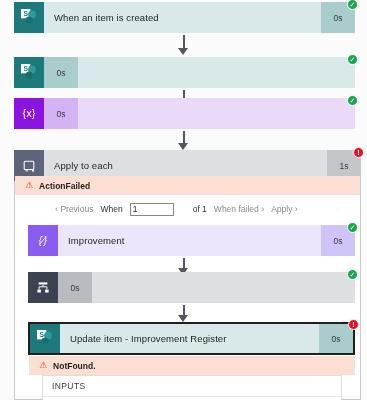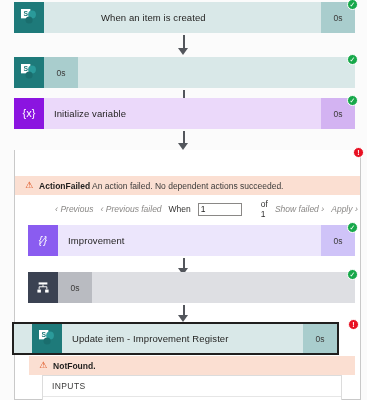--- a/index.html
+++ b/index.html
@@ -127,21 +127,21 @@
   .errbar .msg{margin-left:2px;}
 
   
   .pager{
     position:absolute;
     left:55px;top:200px;width:300px;height:18px;
     display:flex;align-items:center;
     font-size:8.5px;color:#8a8886;
     gap:7px;
   }
-  .pager .lnk{white-space:nowrap;cursor:default;font-style:italic;}
+  .pager .lnk{white-space:nowrap;cursor:default;}
   .pager .chev{font-size:9px;}
   .pager .lbl{color:#323130;}
   .pager input{
     width:44px;height:13px;
     border:1px solid #8a8886;
     font-size:8.5px;
     padding:0 2px;
     box-sizing:border-box;
     font-family:"Liberation Sans",sans-serif;
     color:#201f1e;
@@ -163,21 +163,21 @@
     font-size:8.5px;color:#3b3a39;
     letter-spacing:.4px;
     border-bottom:1px solid #e6e6e6;
   }
 </style>
 </head>
 <body>
 
 <div class="canvas">
 
-  <div class="card sp" style="left:14px;top:2px;width:341px;gap:47px;">
+  <div class="card sp" style="left:14px;top:2px;width:341px;">
     <div class="ic">
       <svg width="17" height="17" viewBox="0 0 20 20" aria-hidden="true">
         <rect x="0" y="0" width="11" height="11" fill="#ffffff"></rect>
         <text x="5.5" y="8.6" font-size="8" font-family="Liberation Sans, sans-serif" font-weight="bold" fill="#1e7a7a" text-anchor="middle">S</text>
         <circle cx="13" cy="6.5" r="4.6" fill="#2a9a9a"></circle>
         <circle cx="9.5" cy="13" r="4.2" fill="#1a6e6e"></circle>
       </svg>
     </div>
     <div class="title">When an item is created</div>
     <div class="dur">0s</div>
@@ -204,56 +204,61 @@
     <span>✓</span>
   </div>
 
   <div class="arrow" style="top:90px;height:14px;"></div>
   <div class="arrowhead" style="top:102px;"></div>
 
   <div class="card var" style="left:14px;top:98px;width:341px;">
     <div class="ic">
       <span class="glyph">{x}</span>
     </div>
-    <div class="title">Initialize variable</div>
     <div class="dur">0s</div>
   </div>
   <div class="badge ok" style="left:347px;top:95px;">
     <span>✓</span>
   </div>
 
   <div class="arrow" style="top:131px;height:14px;"></div>
   <div class="arrowhead" style="top:143px;"></div>
 
   <div class="scope"></div>
 
+  <div class="card ctl" style="left:14px;top:150px;width:347px;">
+    <div class="ic">
+      <svg width="14" height="14" viewBox="0 0 16 16" aria-hidden="true">
+        <rect x="2.5" y="2.5" width="11" height="9.5" rx="1.2" fill="none" stroke="#ffffff" stroke-width="1.2"></rect>
+        <path d="M4 13.5 L7 13.5" stroke="#ffffff" stroke-width="1.2" fill="none"></path>
+        <circle cx="12.5" cy="13.3" r="1.2" fill="#ffffff"></circle>
+      </svg>
+    </div>
+    <div class="title">Apply to each</div>
+    <div class="dur">1s</div>
+  </div>
   <div class="badge err" style="left:353px;top:147px;">
     <span>!</span>
   </div>
 
   <div class="errbar" style="left:15px;top:176px;width:345px;">
     <span class="wi">⚠</span>
     <b>ActionFailed</b>
-    <span class="msg">An action failed. No dependent actions succeeded.</span>
   </div>
 
   <div class="pager">
     <span class="lnk">
       <span class="chev">‹</span>
       <span>Previous</span>
     </span>
-    <span class="lnk">
-      <span class="chev">‹</span>
-      <span>Previous failed</span>
-    </span>
     <span class="lbl">When</span>
     <input type="text" value="1" style="">
     <span class="of">of 1</span>
     <span class="lnk">
-      <span>Show failed</span>
+      <span>When failed</span>
       <span class="chev">›</span>
     </span>
     <span class="lnk">
       <span>Apply</span>
       <span class="chev">›</span>
     </span>
   </div>
 
   <div class="card cmp" style="left:28px;top:225px;width:327px;">
     <div class="ic">
@@ -282,21 +287,21 @@
     </div>
     <div class="dur">0s</div>
   </div>
   <div class="badge ok" style="left:347px;top:269px;">
     <span>✓</span>
   </div>
 
   <div class="arrow" style="top:305px;height:12px;"></div>
   <div class="arrowhead" style="top:315px;"></div>
 
-  <div class="card sp selected" style="left:12px;top:322px;width:327px;height:33px;padding-left:18px;">
+  <div class="card sp selected" style="left:28px;top:322px;width:327px;height:33px;">
     <div class="ic">
       <svg width="17" height="17" viewBox="0 0 20 20" aria-hidden="true">
         <rect x="0" y="0" width="11" height="11" fill="#ffffff"></rect>
         <text x="5.5" y="8.6" font-size="8" font-family="Liberation Sans, sans-serif" font-weight="bold" fill="#1e7a7a" text-anchor="middle">S</text>
         <circle cx="13" cy="6.5" r="4.6" fill="#2a9a9a"></circle>
         <circle cx="9.5" cy="13" r="4.2" fill="#1a6e6e"></circle>
       </svg>
     </div>
     <div class="title">Update item - Improvement Register</div>
     <div class="dur">0s</div>

